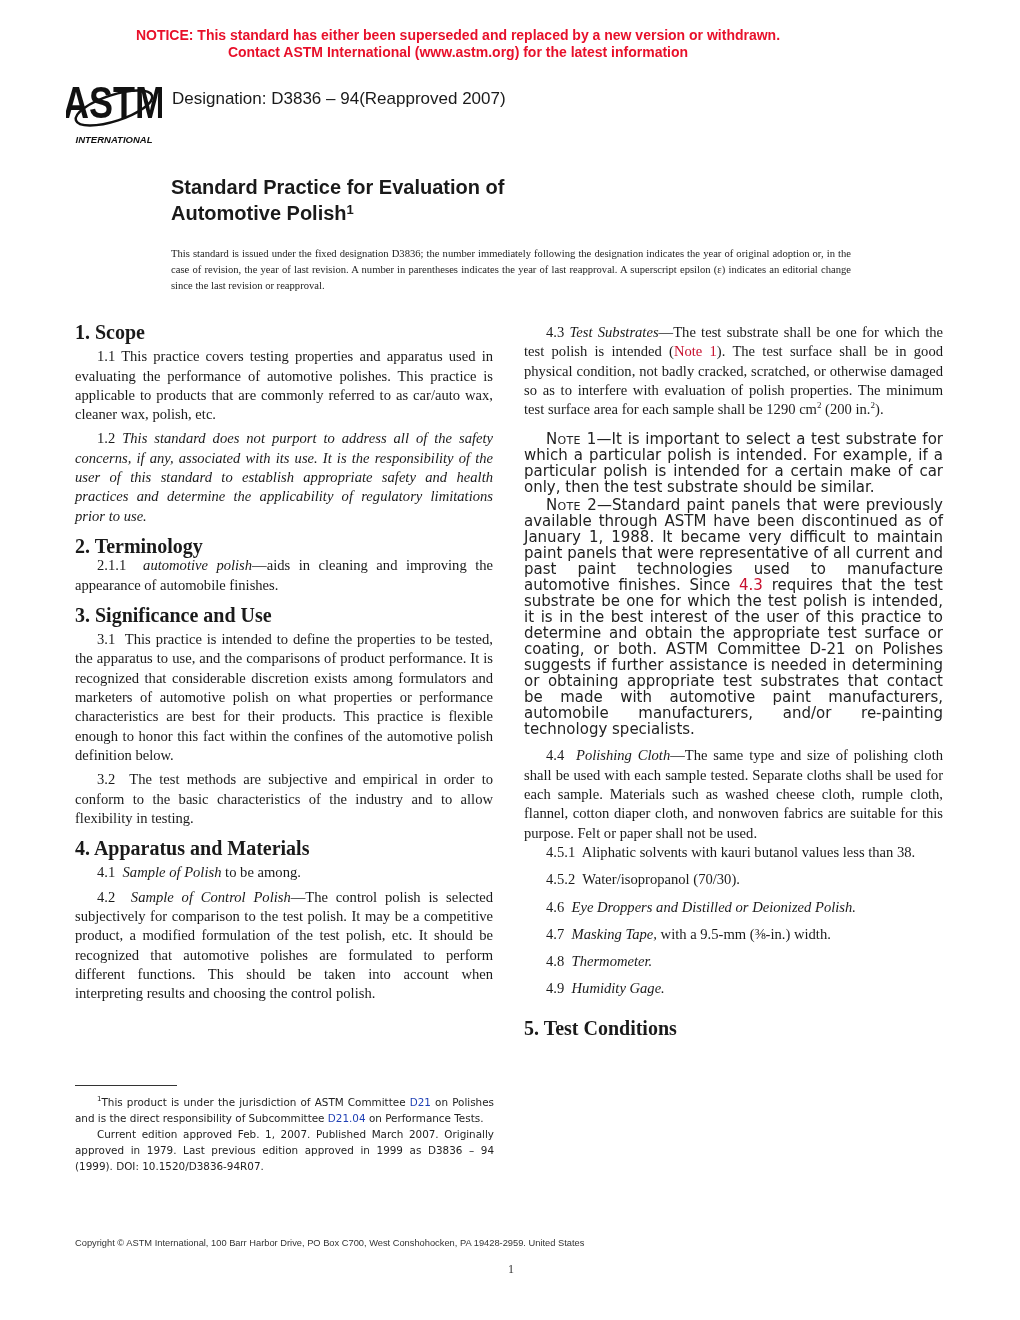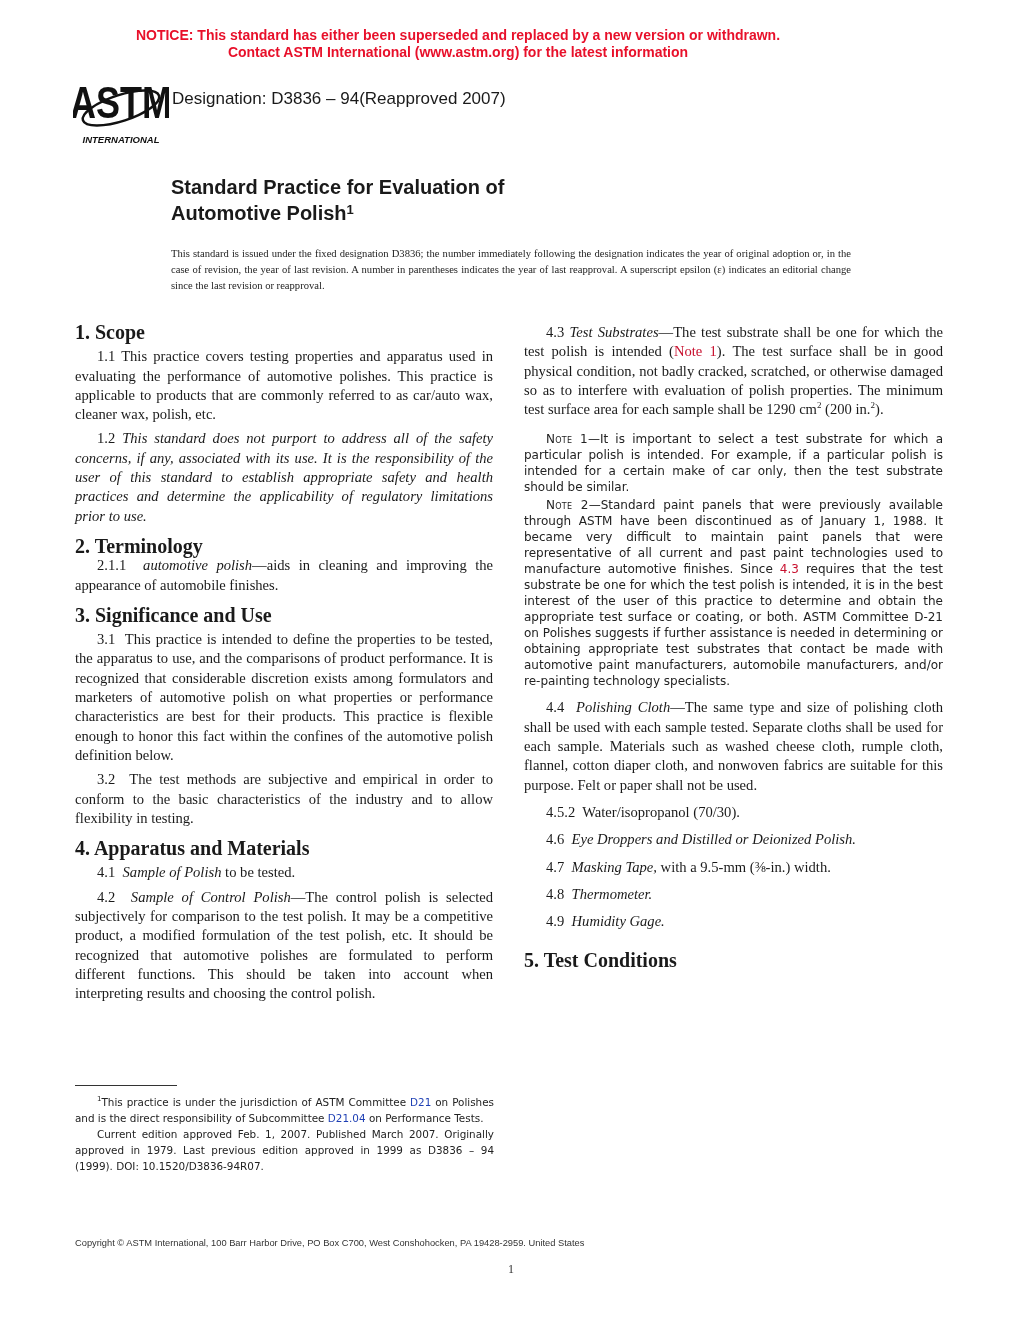--- a/index.html
+++ b/index.html
@@ -1,30 +1,30 @@
 <!DOCTYPE html>
 <html><head>
 <meta charset="utf-8">
 <style>
   html, body { margin: 0; padding: 0; background: #ffffff; }
   body { width: 1020px; height: 1320px; position: relative; overflow: hidden; color: #1a1a1a; }
   .abs { position: absolute; }
   .notice { left: 0; width: 916px; text-align: center; color: #e8102a; font-family: "Liberation Sans", sans-serif; font-weight: bold; font-size: 14px; line-height: 17px; top: 27px; }
-  .logo { left: 73px; top: 76px; width: 96px; height: 70px; }
+  .logo { left: 66px; top: 76px; width: 96px; height: 70px; }
   .designation { left: 172px; top: 89px; font-family: "Liberation Sans", sans-serif; font-size: 17px; color: #1a1a1a; }
   .title { left: 171px; top: 174px; font-family: "Liberation Sans", sans-serif; font-weight: bold; font-size: 20px; line-height: 26px; color: #1a1a1a; }
   .title sup { font-size: 13px; vertical-align: top; position: relative; top: -3px; }
   .intro { left: 171px; top: 246px; width: 680px; font-family: "Liberation Serif", serif; font-size: 10.6px; line-height: 16px; color: #222; text-align: justify; }
   .col { font-family: "Liberation Serif", serif; font-size: 14.6px; line-height: 19.3px; color: #1a1a1a; }
   .col p { margin: 0; text-align: justify; text-indent: 22px; }
   .col h2 { margin: 0; font-size: 20px; font-weight: bold; text-indent: 0; }
   .col i { font-style: italic; }
   .left { left: 75px; top: 323px; width: 418px; }
   .right { left: 524px; top: 323px; width: 419px; }
-  .note { font-family: "DejaVu Sans", sans-serif; font-size: 12px; line-height: 16px; text-indent: 22px; text-align: justify; color: #222; margin: 0; }
+  .note { font-family: "DejaVu Sans", sans-serif; font-size: 15px; line-height: 16px; text-indent: 22px; text-align: justify; color: #222; margin: 0; }
   .note .sc { font-variant: small-caps; letter-spacing: 0.3px; }
   .link-red { color: #c8102e; cursor: pointer; }
   .link-blue { color: #1e3fb4; cursor: pointer; }
   .footrule { left: 75px; top: 1085px; width: 102px; height: 1px; background: #333; }
   .footnote { left: 75px; top: 1094px; width: 419px; font-family: "DejaVu Sans", sans-serif; font-size: 10.4px; line-height: 16px; color: #222; }
   .footnote p { margin: 0; text-indent: 22px; text-align: justify; }
   .copyright { left: 75px; top: 1238px; font-family: "Liberation Sans", sans-serif; font-size: 9.3px; color: #333; }
   .pagenum { left: 508px; top: 1262px; font-family: "Liberation Serif", serif; font-size: 12px; color: #333; }
   sup.s { font-size: 9px; vertical-align: top; position: relative; top: -4px; }
 </style>
@@ -59,37 +59,38 @@
   <p style="margin-top:5px"><span>1.2</span> <i>This standard does not purport to address all of the safety concerns, if any, associated with its use. It is the responsibility of the user of this standard to establish appropriate safety and health practices and determine the applicability of regulatory limitations prior to use.</i></p>
 
   <h2 style="margin-top:11px">2.  Terminology</h2>
   <p><span>2.1.1</span>&nbsp; <i>automotive polish</i><span>—aids in cleaning and improving the appearance of automobile finishes.</span></p>
 
   <h2 style="margin-top:11px">3.  Significance and Use</h2>
   <p style="margin-top:5px"><span>3.1</span>&nbsp; <span>This practice is intended to define the properties to be tested, the apparatus to use, and the comparisons of product performance. It is recognized that considerable discretion exists among formulators and marketers of automotive polish on what properties or performance characteristics are best for their products. This practice is flexible enough to honor this fact within the confines of the automotive polish definition below.</span></p>
   <p style="margin-top:5px"><span>3.2</span>&nbsp; <span>The test methods are subjective and empirical in order to conform to the basic characteristics of the industry and to allow flexibility in testing.</span></p>
 
   <h2 style="margin-top:11px">4.  Apparatus and Materials</h2>
-  <p style="margin-top:5px"><span>4.1</span>&nbsp; <i>Sample of Polish</i><span> to be tested.</span></p>
+  <p style="margin-top:5px"><span>4.1</span>&nbsp; <i>Sample of Polish</i><span> to be among.</span></p>
   <p style="margin-top:5px"><span>4.2</span>&nbsp; <i>Sample of Control Polish</i><span>—The control polish is selected subjectively for comparison to the test polish. It may be a competitive product, a modified formulation of the test polish, etc. It should be recognized that automotive polishes are formulated to perform different functions. This should be taken into account when interpreting results and choosing the control polish.</span></p>
 </div>
 
 <div class="abs footrule"></div>
 <div class="abs footnote">
-  <p><sup class="s" style="font-size:7px;top:-3px">1</sup><span>This practice is under the jurisdiction of ASTM Committee </span><span class="link-blue">D21</span><span> on Polishes and is the direct responsibility of Subcommittee </span><span class="link-blue">D21.04</span><span> on Performance Tests.</span></p>
+  <p><sup class="s" style="font-size:7px;top:-3px">1</sup><span>This product is under the jurisdiction of ASTM Committee </span><span class="link-blue">D21</span><span> on Polishes and is the direct responsibility of Subcommittee </span><span class="link-blue">D21.04</span><span> on Performance Tests.</span></p>
   <p>Current edition approved Feb. 1, 2007. Published March 2007. Originally approved in 1979. Last previous edition approved in 1999 as D3836 – 94 (1999). DOI: 10.1520/D3836-94R07.</p>
 </div>
 
 <div class="abs col right">
   <p><span>4.3</span> <i>Test Substrates</i><span>—The test substrate shall be one for which the test polish is intended (</span><span class="link-red">Note 1</span><span>). The test surface shall be in good physical condition, not badly cracked, scratched, or otherwise damaged so as to interfere with evaluation of polish properties. The minimum test surface area for each sample shall be 1290 cm</span><sup class="s">2</sup><span> (200 in.</span><sup class="s">2</sup><span>).</span></p>
 
   <p class="note" style="margin-top:12px"><span class="sc">Note 1</span><span>—It is important to select a test substrate for which a particular polish is intended. For example, if a particular polish is intended for a certain make of car only, then the test substrate should be similar.</span></p>
   <p class="note" style="margin-top:2px"><span class="sc">Note 2</span><span>—Standard paint panels that were previously available through ASTM have been discontinued as of January 1, 1988. It became very difficult to maintain paint panels that were representative of all current and past paint technologies used to manufacture automotive finishes. Since </span><span class="link-red">4.3</span><span> requires that the test substrate be one for which the test polish is intended, it is in the best interest of the user of this practice to determine and obtain the appropriate test surface or coating, or both. ASTM Committee D-21 on Polishes suggests if further assistance is needed in determining or obtaining appropriate test substrates that contact be made with automotive paint manufacturers, automobile manufacturers, and/or re-painting technology specialists.</span></p>
 
   <p style="margin-top:9px"><span>4.4</span>&nbsp; <i>Polishing Cloth</i><span>—The same type and size of polishing cloth shall be used with each sample tested. Separate cloths shall be used for each sample. Materials such as washed cheese cloth, rumple cloth, flannel, cotton diaper cloth, and nonwoven fabrics are suitable for this purpose. Felt or paper shall not be used.</span></p>
+  <p><span>4.5.1</span>&nbsp; <span>Aliphatic solvents with kauri butanol values less than 38.</span></p>
   <p style="margin-top:8px"><span>4.5.2</span>&nbsp; <span>Water/isopropanol (70/30).</span></p>
   <p style="margin-top:8px"><span>4.6</span>&nbsp; <i>Eye Droppers and Distilled or Deionized Polish.</i></p>
   <p style="margin-top:8px"><span>4.7</span>&nbsp; <i>Masking Tape,</i><span> with a 9.5-mm (⅜-in.) width.</span></p>
   <p style="margin-top:8px"><span>4.8</span>&nbsp; <i>Thermometer.</i></p>
   <p style="margin-top:8px"><span>4.9</span>&nbsp; <i>Humidity Gage.</i></p>
 
   <h2 style="margin-top:20px">5.  Test Conditions</h2>
 </div>
 
 <div class="abs copyright">Copyright © ASTM International, 100 Barr Harbor Drive, PO Box C700, West Conshohocken, PA 19428-2959. United States</div>

